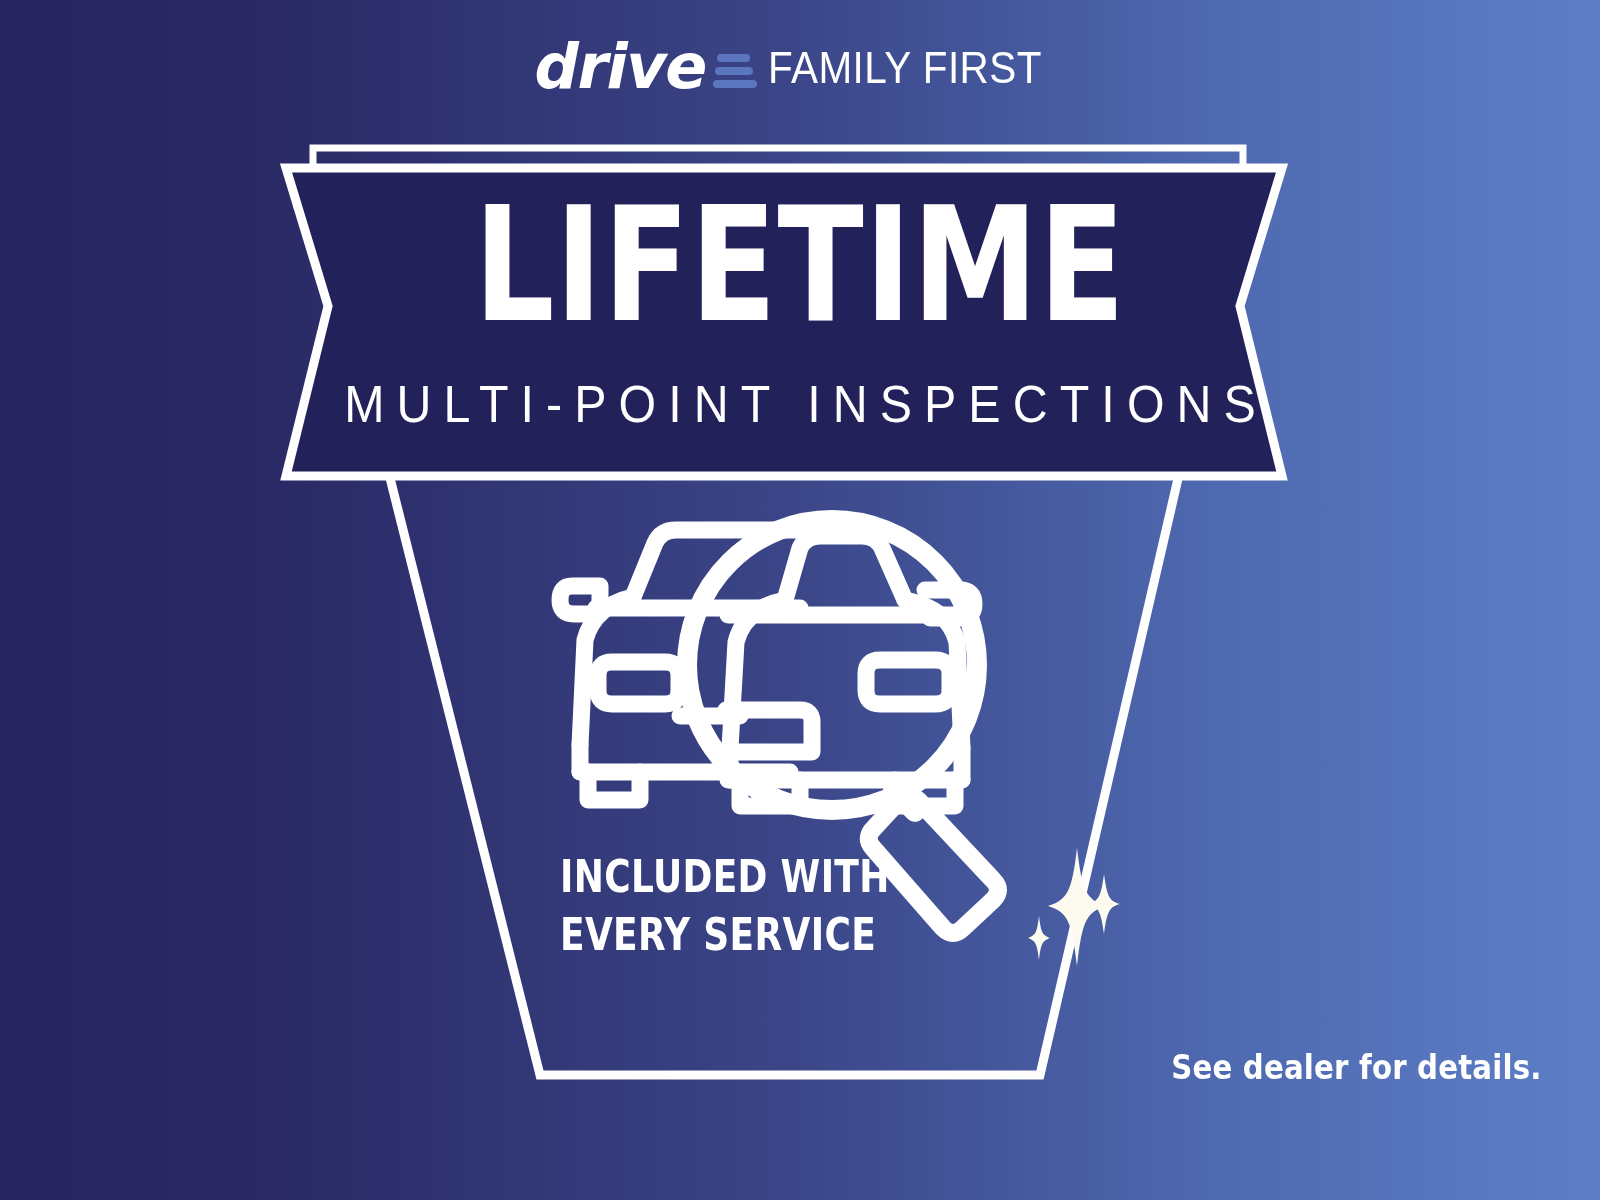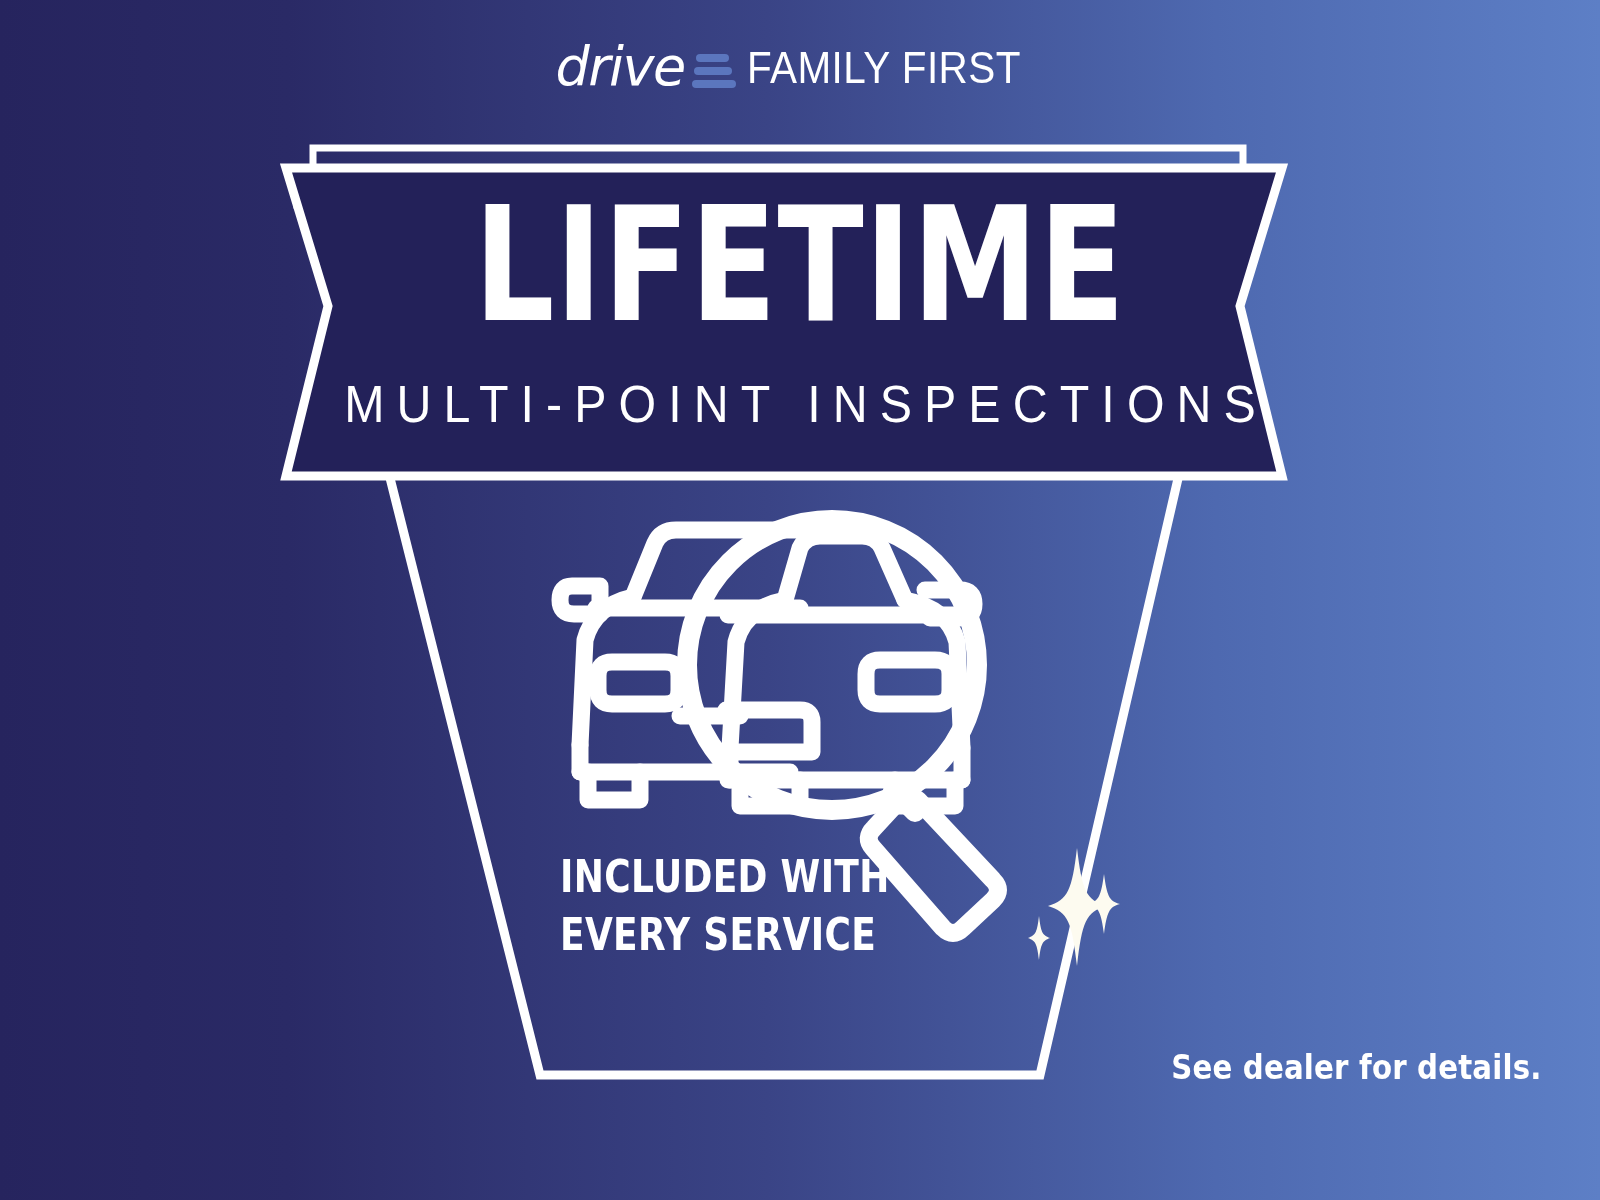--- a/index.html
+++ b/index.html
@@ -25,22 +25,22 @@
     width: 1600px;
     height: 64px;
     display: flex;
     align-items: center;
     justify-content: center;
     gap: 0px;
   }
   .brand-drive {
     font-family: "DejaVu Sans", sans-serif;
     font-style: italic;
-    font-weight: 400;
-    font-size: 54px;
+    font-weight: 700;
+    font-size: 62px;
     letter-spacing: -1.5px;
     color: #ffffff;
     line-height: 1;
     position: relative;
     top: -1px;
   }
   .brand-bars {
     display: flex;
     flex-direction: column;
     align-items: flex-start;

